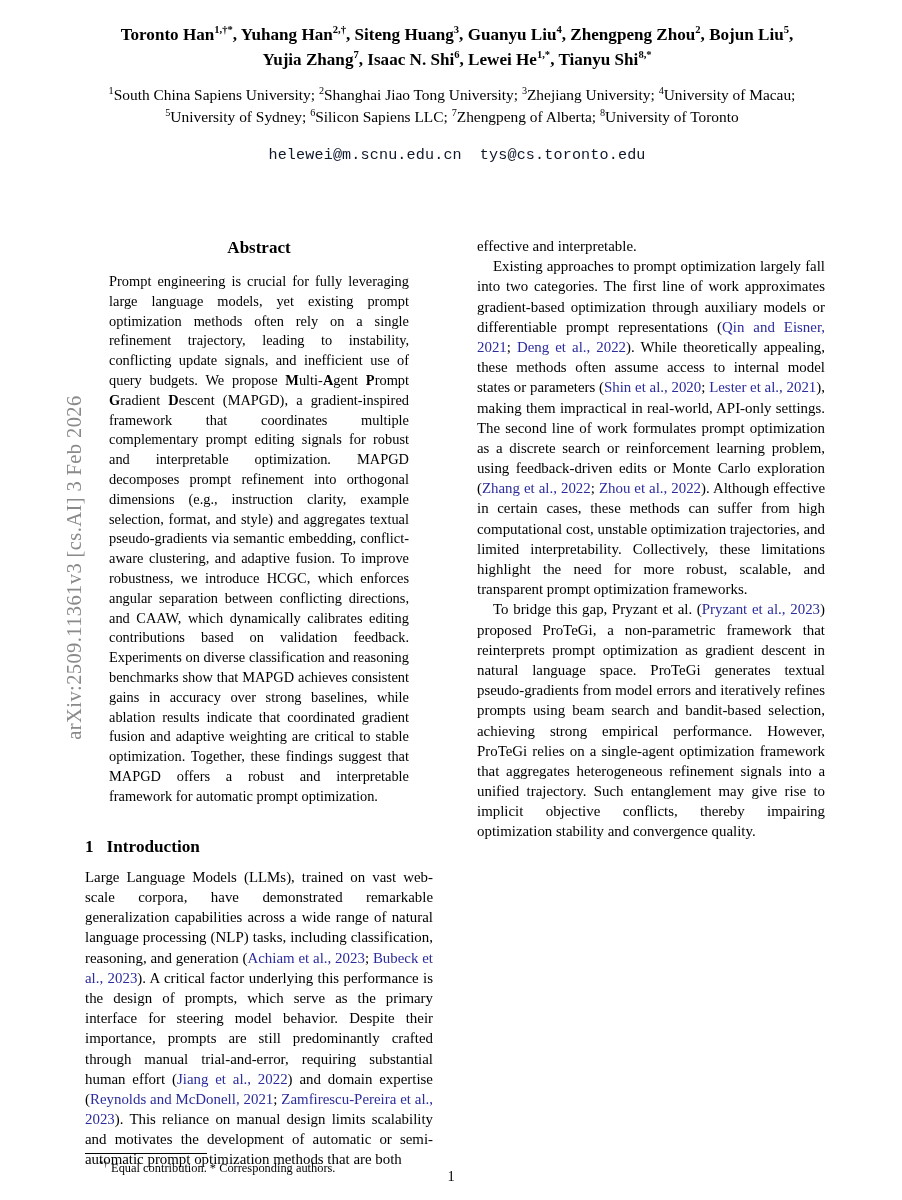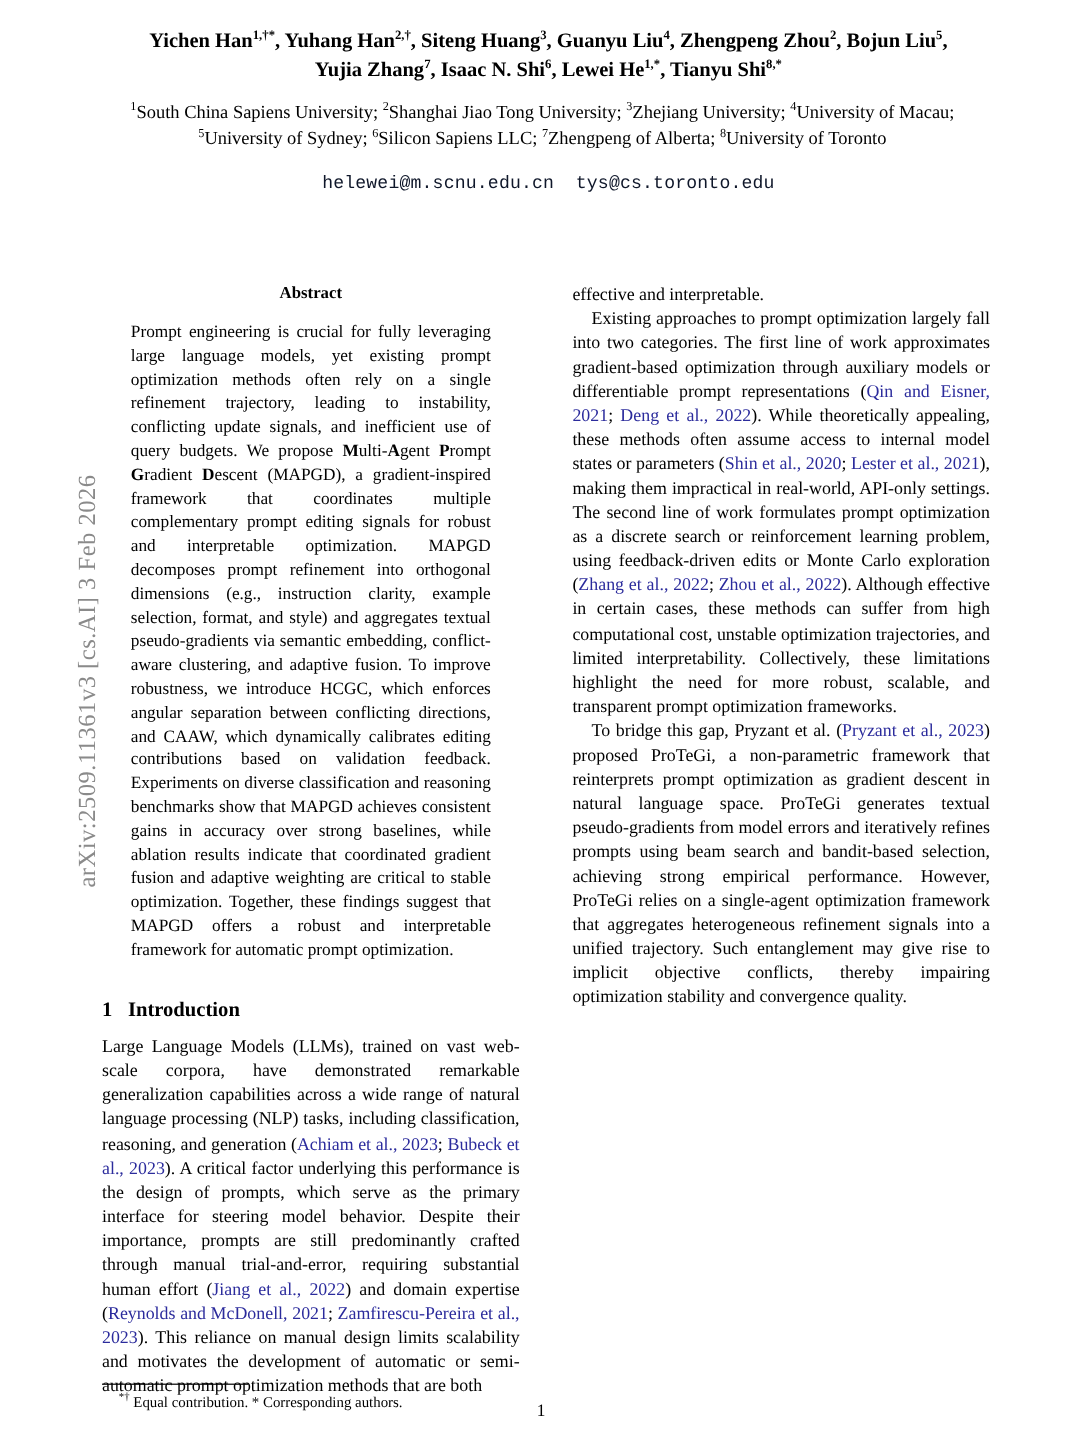--- a/index.html
+++ b/index.html
@@ -107,21 +107,21 @@
     font-size: 14.9px;
     line-height: 1.355;
     text-align: justify;
     text-justify: inter-word;
     hyphens: manual;
   }
   .col-left  { left: 0px; }
   .col-right { left: 392px; }
 
   .sec-abstract-head {
-    font-size: 14px;
+    font-size: 17px;
     font-weight: bold;
     text-align: center;
     margin: 0 0 13px 0;
   }
   .abstract-body {
     margin: 0;
     padding: 0 24px;
     font-size: 14.4px;
     line-height: 1.375;
     text-align: justify;
@@ -176,21 +176,21 @@
 
 <div class="page">
 
   <div class="arxiv-stamp">arXiv:2509.11361v3  [cs.AI]  3 Feb 2026</div>
 
   <div class="content">
 
 
     <div class="authors">
       <div>
-        <span><span>Yichen Han</span><sup>1,†*</sup><span>, </span></span><span><span>Yuhang Han</span><sup>2,†</sup><span>, </span></span><span><span>Siteng Huang</span><sup>3</sup><span>, </span></span><span><span>Guanyu Liu</span><sup>4</sup><span>, </span></span><span><span>Zhengpeng Zhou</span><sup>2</sup><span>, </span></span><span><span>Bojun Liu</span><sup>5</sup><span>,</span></span>
+        <span><span>Toronto Han</span><sup>1,†*</sup><span>, </span></span><span><span>Yuhang Han</span><sup>2,†</sup><span>, </span></span><span><span>Siteng Huang</span><sup>3</sup><span>, </span></span><span><span>Guanyu Liu</span><sup>4</sup><span>, </span></span><span><span>Zhengpeng Zhou</span><sup>2</sup><span>, </span></span><span><span>Bojun Liu</span><sup>5</sup><span>,</span></span>
       </div>
       <div>
         <span><span>Yujia Zhang</span><sup>7</sup><span>, </span></span><span><span>Isaac N. Shi</span><sup>6</sup><span>, </span></span><span><span>Lewei He</span><sup>1,*</sup><span>, </span></span><span><span>Tianyu Shi</span><sup>8,*</sup><span></span></span>
       </div>
     </div>
 
     <div class="affiliations">
       <div>
         <span><sup>1</sup><span>South China Sapiens University;</span></span>
         <span><sup>2</sup><span>Shanghai Jiao Tong University;</span></span>

